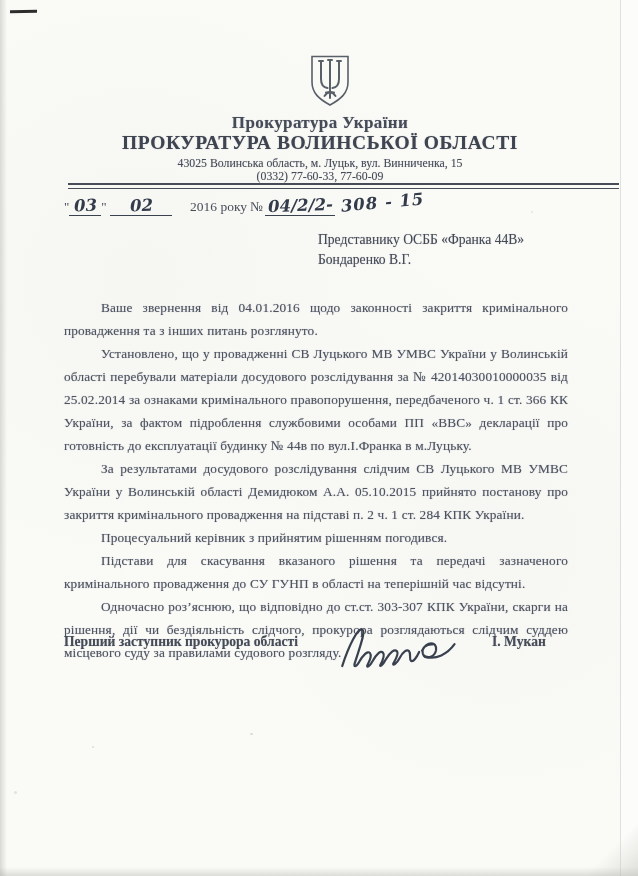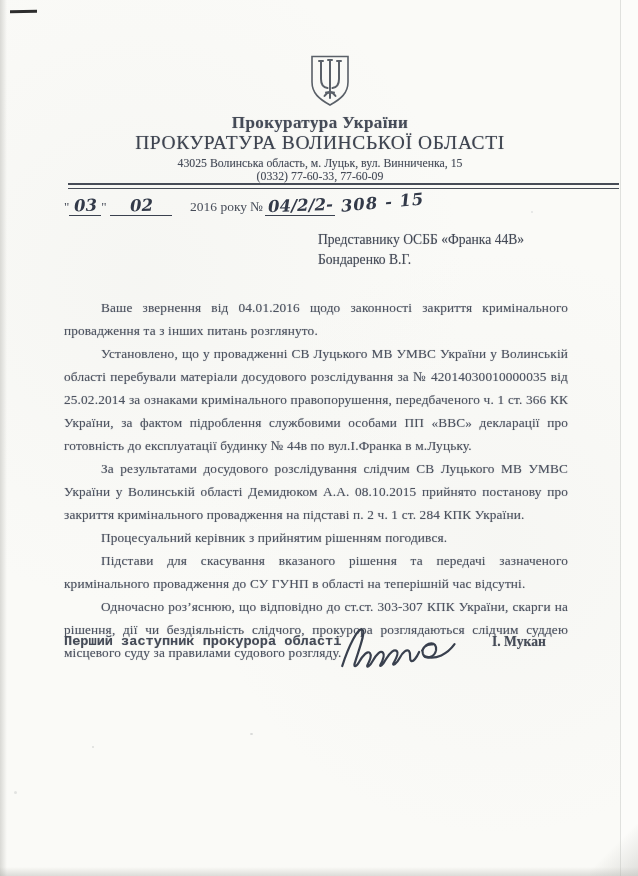--- a/index.html
+++ b/index.html
@@ -33,21 +33,21 @@
   .s3{left:14px;top:791px;width:3px;height:3px;opacity:.20;}
   .s4{left:531px;top:211px;width:2px;height:2px;opacity:.20;}
 
   
   .letterhead{position:absolute;left:40px;top:0;width:560px;text-align:center;color:#454b57;}
   .emblem{position:absolute;left:269px;top:55px;width:42px;height:52px;}
   .org-parent{position:absolute;left:0;top:113px;width:100%;
     font-size:17px;font-weight:bold;letter-spacing:.4px;
     text-shadow:0 0 1px rgba(90,96,108,.45);}
   .org-name{position:absolute;left:0;top:132px;width:100%;
-    font-size:19.5px;font-weight:normal;letter-spacing:.6px;color:#3e4450;
+    font-size:19.5px;font-weight:bold;letter-spacing:.6px;color:#3e4450;
     text-shadow:0 0 1px rgba(80,86,98,.5);}
   .org-address{position:absolute;left:0;top:156px;width:100%;font-size:11.8px;
     text-shadow:0 0 .8px rgba(100,106,118,.4);}
   .org-phone{position:absolute;left:0;top:169px;width:100%;font-size:11.8px;
     text-shadow:0 0 .8px rgba(100,106,118,.4);}
   .rule{position:absolute;left:68px;top:183px;width:551px;height:3px;
     border-top:2px solid #474c57;border-bottom:1px solid #474c57;}
 
   
   .dateline{position:absolute;left:64px;top:196px;height:28px;color:#474d59;
@@ -68,21 +68,21 @@
     text-shadow:0 0 1px rgba(90,96,108,.45);}
 
   
   .body-text{position:absolute;left:64px;top:296px;width:504px;
     font-size:13.3px;line-height:23px;color:#4d5360;text-align:justify;
     text-shadow:0 0 1px rgba(100,106,118,.5);letter-spacing:.15px;}
   .body-text p{margin:0;text-indent:37px;}
 
   
   .sig-title{position:absolute;left:64px;top:634px;font-size:13.6px;font-weight:bold;
-    color:#454b57;text-shadow:0 0 1px rgba(90,96,108,.45);font-family:Liberation Mono, monospace;}
+    color:#454b57;text-shadow:0 0 1px rgba(90,96,108,.45);}
   .sig-name{position:absolute;left:492px;top:634px;font-size:13.6px;font-weight:bold;
     color:#454b57;text-shadow:0 0 1px rgba(90,96,108,.45);}
   .sig-svg{position:absolute;left:336px;top:614px;width:126px;height:56px;
     transform:rotate(-6deg);}
 </style>
 </head>
 <body>
 
 <div class="page">
 
@@ -122,21 +122,21 @@
   </div>
 
   <div class="recipient">
     <div>Представнику ОСББ «Франка 44В»</div>
     <div>Бондаренко В.Г.</div>
   </div>
 
   <div class="body-text">
     <p>Ваше звернення від 04.01.2016 щодо законності закриття кримінального провадження та з інших питань розглянуто.</p>
     <p>Установлено, що у провадженні СВ Луцького МВ УМВС України у Волинській області перебували матеріали досудового розслідування за № 42014030010000035 від 25.02.2014 за ознаками кримінального правопорушення, передбаченого ч. 1 ст. 366 КК України, за фактом підроблення службовими особами ПП «ВВС» декларації про готовність до експлуатації будинку № 44в по вул.І.Франка в м.Луцьку.</p>
-    <p>За результатами досудового розслідування слідчим СВ Луцького МВ УМВС України у Волинській області Демидюком А.А. 08.10.2015 прийнято постанову про закриття кримінального провадження на підставі п. 2 ч. 1 ст. 284 КПК України.</p>
+    <p>За результатами досудового розслідування слідчим СВ Луцького МВ УМВС України у Волинській області Демидюком А.А. 05.10.2015 прийнято постанову про закриття кримінального провадження на підставі п. 2 ч. 1 ст. 284 КПК України.</p>
     <p>Процесуальний керівник з прийнятим рішенням погодився.</p>
     <p>Підстави для скасування вказаного рішення та передачі зазначеного кримінального провадження до СУ ГУНП в області на теперішній час відсутні.</p>
     <p>Одночасно роз’яснюю, що відповідно до ст.ст. 303-307 КПК України, скарги на рішення, дії чи бездіяльність слідчого, прокурора розглядаються слідчим суддею місцевого суду за правилами судового розгляду.</p>
   </div>
 
   <div class="sig-title">Перший заступник прокурора області</div>
   <svg class="sig-svg" viewBox="0 0 126 56" fill="none" xmlns="http://www.w3.org/2000/svg">
     <g stroke="#39404e" stroke-width="2.2" stroke-linecap="round" stroke-linejoin="round">
       <path d="M4 46 C12 28 24 8 28 12 C31 15 22 32 17 44 C15 48 17 49 21 44
                C26 37 31 33 33 36 C35 39 31 45 29 48 C28 50 31 50 35 44

